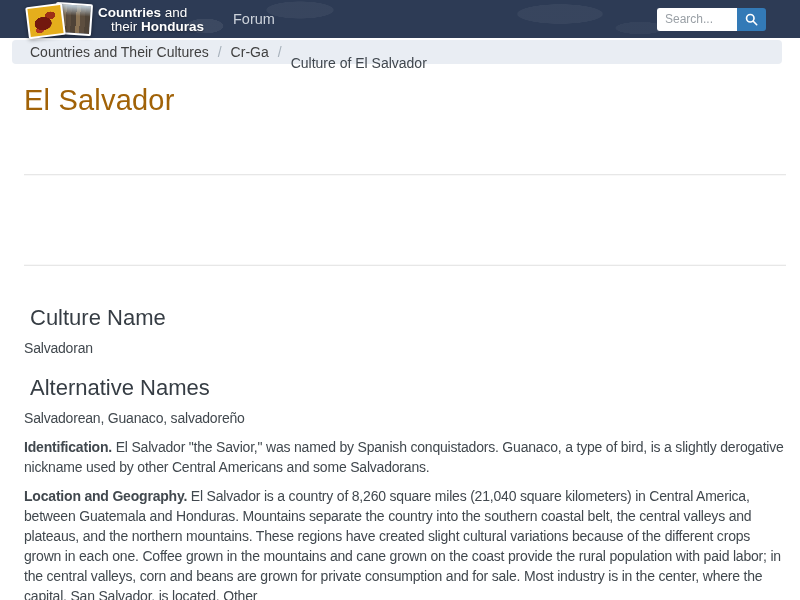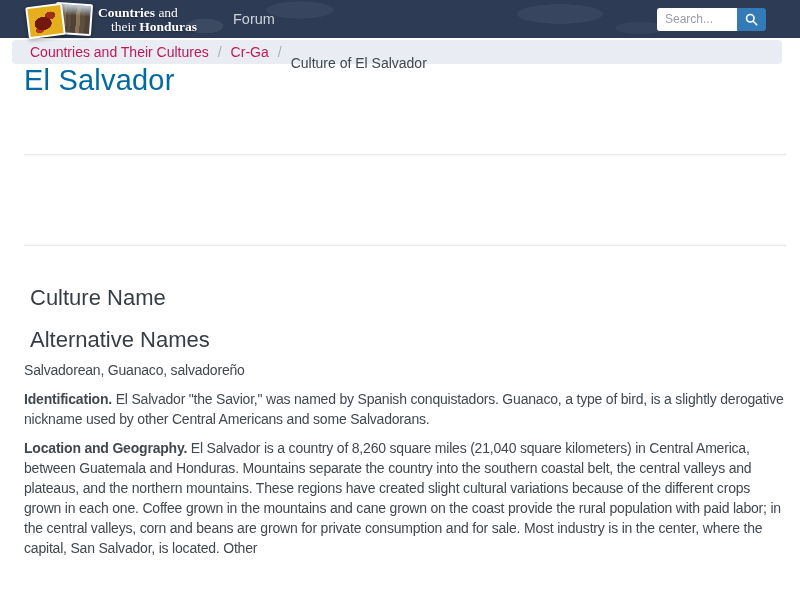--- a/index.html
+++ b/index.html
@@ -24,45 +24,45 @@
     background:
       radial-gradient(ellipse 42% 38% at 42% 58%, #73180e 0 60%, rgba(0,0,0,0) 63%),
       radial-gradient(ellipse 26% 22% at 66% 32%, #9c2f16 0 60%, rgba(0,0,0,0) 63%),
       radial-gradient(ellipse 20% 18% at 30% 80%, #b03422 0 60%, rgba(0,0,0,0) 63%),
       #e5ae1c; }
   .tile-moai { left: 29px; top: 2px; transform: rotate(4deg); z-index: 1;
     background:
       linear-gradient(180deg, rgba(196,213,226,.95) 0, rgba(196,213,226,0) 38%),
       repeating-linear-gradient(90deg, #4f4337 0 5px, #8a7354 5px 9px, #5d4e3f 9px 14px); }
   .logo-text { margin: 5px 0 0 4px; color: #fff; font-size: 13.5px; line-height: 14px;
-    white-space: nowrap; text-shadow: 0 1px 2px rgba(0,0,0,.4); font-family: Liberation Serif, serif; }
+    white-space: nowrap; text-shadow: 0 1px 2px rgba(0,0,0,.4); }
   .logo-text .l2 { padding-left: 13px; }
   .logo-text b { font-weight: bold; }
   .forum-link { color: #ccd2da; font-size: 14.5px; text-decoration: none; }
   .search-form { margin-left: auto; margin-right: 34px; display: flex; height: 23px; }
   .search-input { width: 80px; height: 23px; border: 1px solid #fff; border-right: none;
     border-radius: 3px 0 0 3px; padding: 0 7px; font-size: 12px;
     font-family: "Liberation Sans", sans-serif; color: #333; outline: none; }
   .search-input::placeholder { color: #9aa0a6; }
   .search-btn { width: 29px; height: 23px; background: #337ab7; border: none;
     border-radius: 0 3px 3px 0; display: flex; align-items: center; justify-content: center;
     cursor: pointer; }
 
   
   .breadcrumb-bar { margin: 2px 18px 0 12px; height: 24px; background: #e9edf3;
     border-radius: 4px; display: flex; align-items: center; padding: 0 18px;
     font-size: 14px; gap: 9px; }
-  .crumb-link { color: #be185d; text-decoration: none; }
+  .crumb-link { color: #404040; text-decoration: none; }
   .crumb-sep { color: #a7b1bb; }
   .crumb-current { color: #40474e; margin-top: 21px; }
 
   
   .main { padding: 0 14px 0 24px; }
   .page-title { font-size: 29px; line-height: 33px; font-weight: 400;
-    color: #0369a1; margin-top: 0; letter-spacing: 0.2px; }
+    color: #a16207; margin-top: 20px; letter-spacing: 0.2px; }
   .ad-slot { margin-top: 57px; height: 92px;
     border-top: 1px solid #e7e7e7; border-bottom: 1px solid #e7e7e7;
     box-shadow: inset 0 1px 0 #f8f8f8, inset 0 -1px 0 #f8f8f8; }
   .section h2 { font-size: 22px; line-height: 24px; font-weight: 400;
     color: #363d44; margin: 18px 0 8px 6px; }
   .section:first-of-type h2 { margin-top: 40px; }
   .section p { font-size: 14px; line-height: 20px; color: #41484e;
     letter-spacing: -0.2px; margin: 0 0 9px; }
   .lead { font-weight: bold; }
   .lead::after { content: " "; }
@@ -102,20 +102,21 @@
   <span class="crumb-current">Culture of El Salvador</span>
 </div>
 
 <main class="main">
   <h1 class="page-title">El Salvador</h1>
 
   <div class="ad-slot"></div>
 
   <section class="section">
     <h2>Culture Name</h2>
+    <p><span>Salvadoran</span></p>
   </section>
 
   <section class="section">
     <h2>Alternative Names</h2>
     <p><span>Salvadorean, Guanaco, salvadoreño</span></p>
   </section>
 
   <section class="section">
     <p><span class="lead">Identification.</span><span>El Salvador "the Savior," was named by Spanish conquistadors. Guanaco, a type of bird, is a slightly derogative nickname used by other Central Americans and some Salvadorans.</span></p>
     <p><span class="lead">Location and Geography.</span><span>El Salvador is a country of 8,260 square miles (21,040 square kilometers) in Central America, between Guatemala and Honduras. Mountains separate the country into the southern coastal belt, the central valleys and plateaus, and the northern mountains. These regions have created slight cultural variations because of the different crops grown in each one. Coffee grown in the mountains and cane grown on the coast provide the rural population with paid labor; in the central valleys, corn and beans are grown for private consumption and for sale. Most industry is in the center, where the capital, San Salvador, is located. Other</span></p>

